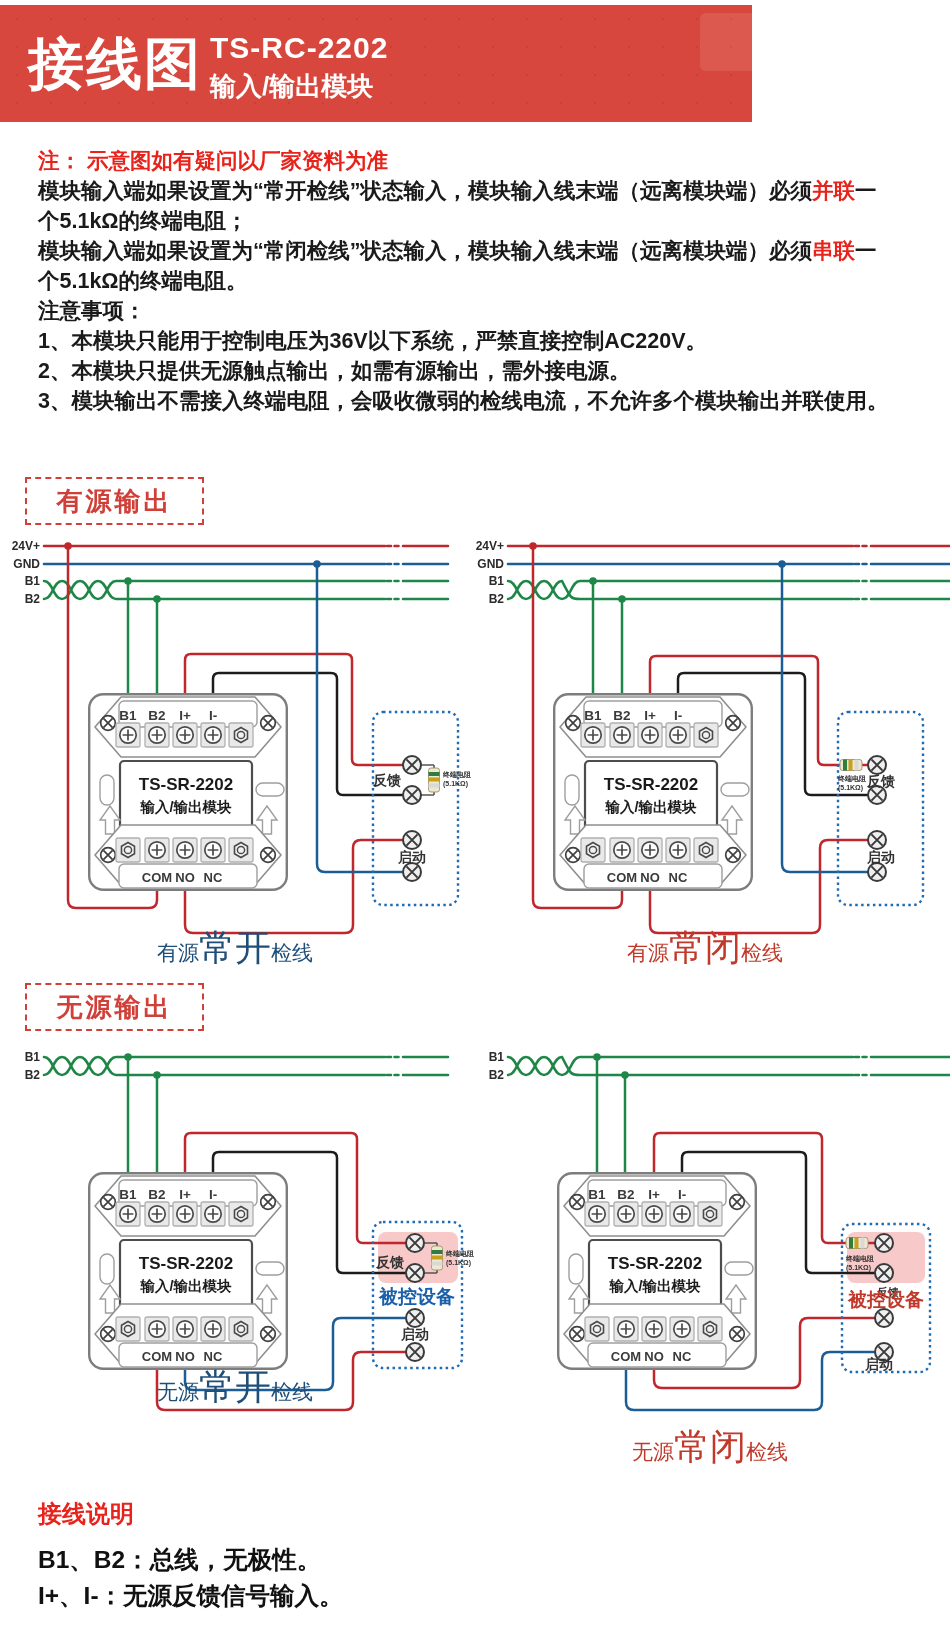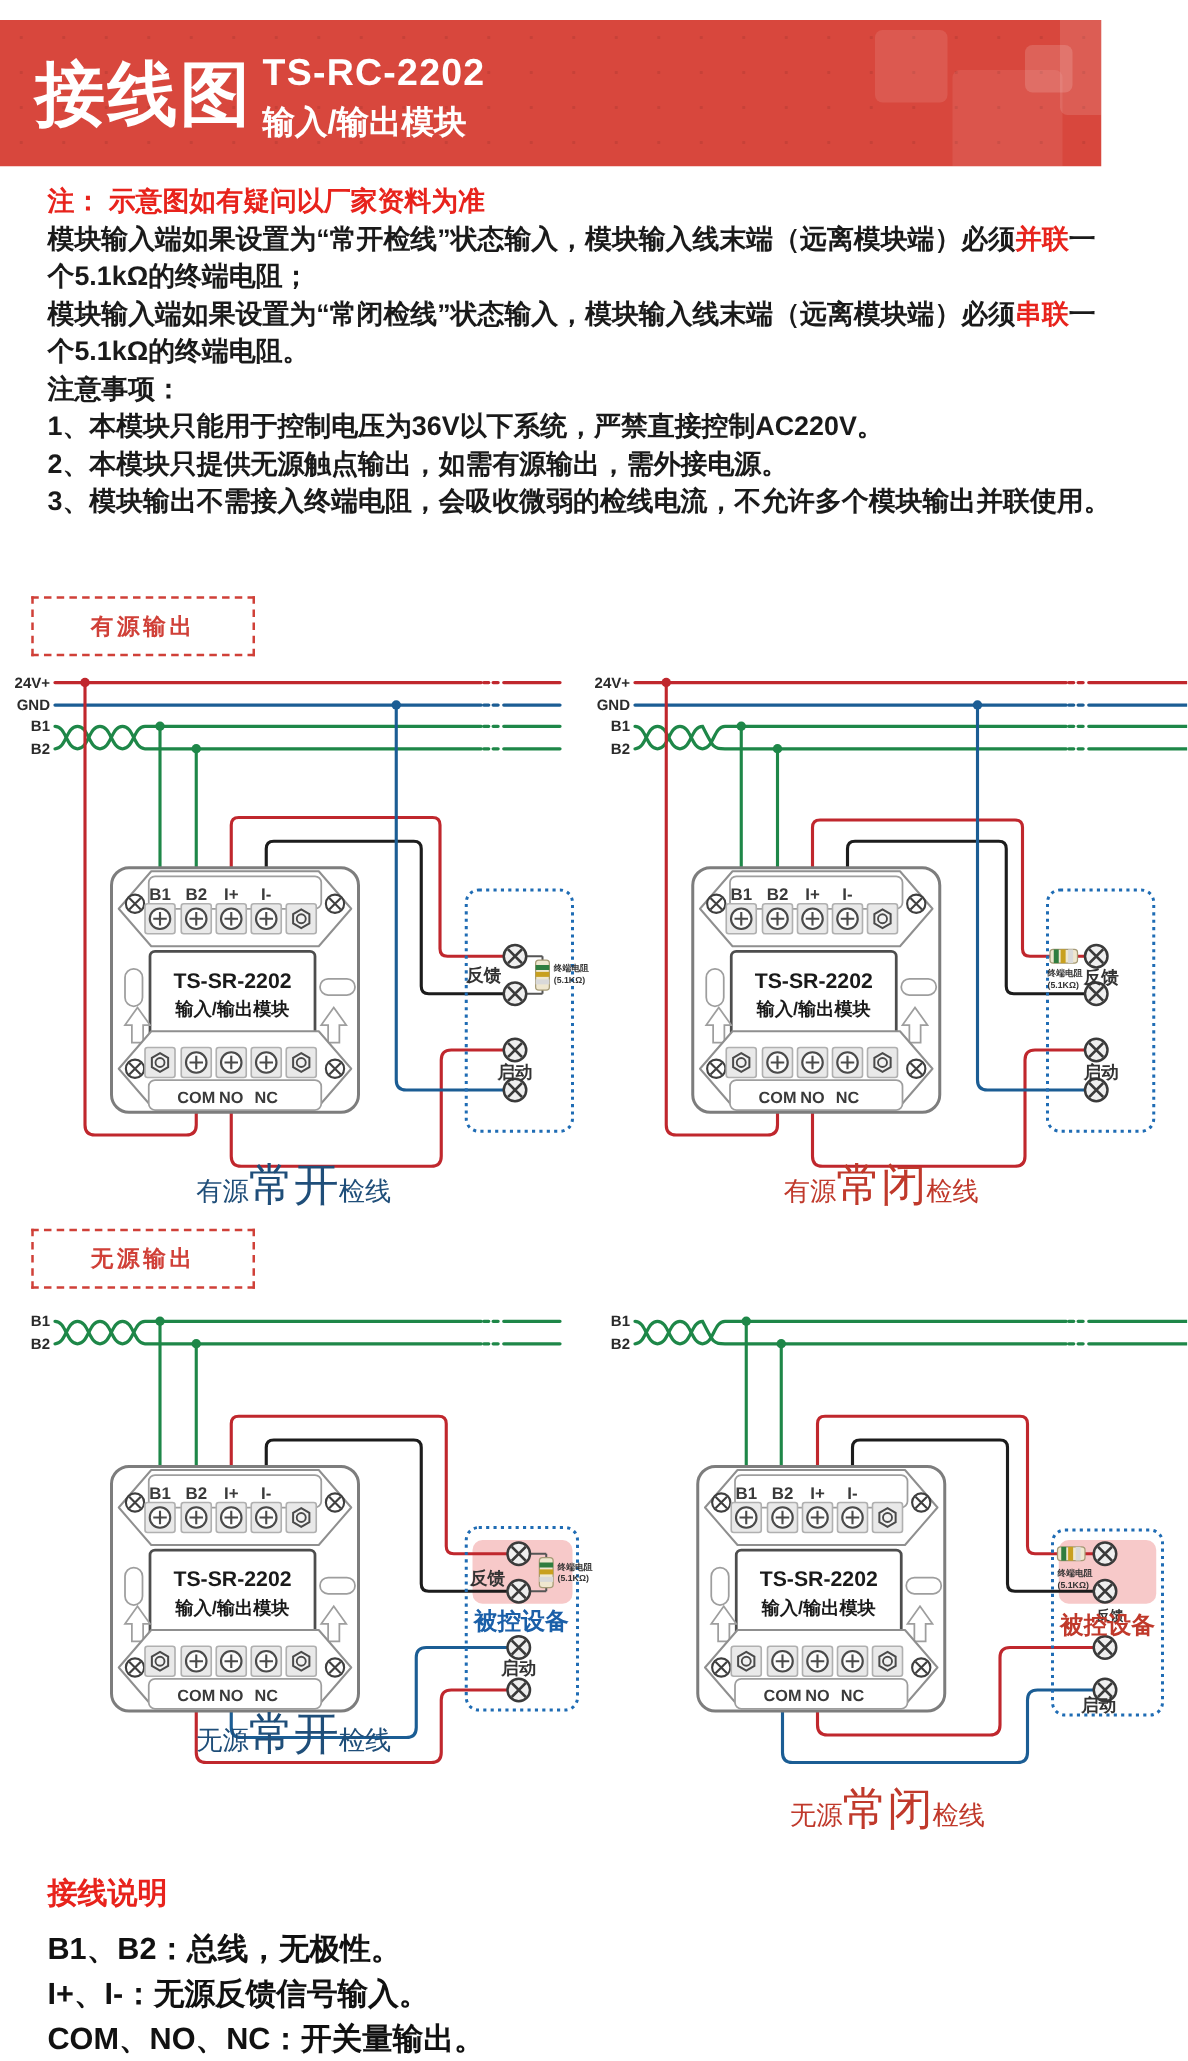--- a/index.html
+++ b/index.html
@@ -1,36 +1,36 @@
 <!DOCTYPE html>
 <html style="--header-bg: #d8473d; --accent-red: #e8231c; --wire-red: #c0272d; --wire-blue: #1b5d94; --wire-green: #1e8748; --wire-black: #1c1c1c; --caption-blue: #1f4e79; --caption-red: #c0392b; --box-blue: #1f6cb4; --pink: #f7c9c9; --text-dark: #1a1a1a;"><head>
 <meta charset="utf-8">
 <style>
   html,body{margin:0;padding:0;background:#fff;}
   body{font-family:"Liberation Sans","DejaVu Sans",sans-serif;}
   #root{position:relative;width:950px;height:1649px;background:#fff;overflow:hidden;}
 
   
-  .header{position:absolute;left:0;top:16px;width:881px;height:117px;background:var(--header-bg);
+  .header{position:absolute;left:0;top:5px;width:752px;height:117px;background:var(--header-bg);
     background-image:radial-gradient(rgba(0,0,0,0.08) 1.4px,transparent 1.6px);
     background-size:34px 28px;overflow:hidden;}
   .header-title{position:absolute;left:28px;top:22px;color:#fff;font-size:56px;font-weight:bold;letter-spacing:2px;}
   .header-model{position:absolute;left:210px;top:26px;color:#fff;font-size:30px;font-weight:bold;letter-spacing:1px;}
   .header-sub{position:absolute;left:210px;top:64px;color:#fff;font-size:26px;font-weight:bold;}
   .deco{position:absolute;border-radius:6px;background:rgba(255,255,255,0.10);}
 
   
   .notes{position:absolute;left:38px;top:146px;width:900px;font-size:21.5px;font-weight:bold;
     color:var(--text-dark);line-height:30px;white-space:nowrap;}
   .note-warning{color:var(--accent-red);margin-bottom:0;}
   .hl{color:var(--accent-red);}
 
   
   .sec-label{position:absolute;left:25px;width:175px;height:44px;border:2px dashed #d04038;
-    color:#d04038;font-size:18px;font-weight:bold;display:flex;align-items:center;justify-content:center;letter-spacing:3px;}
+    color:#d04038;font-size:26px;font-weight:bold;display:flex;align-items:center;justify-content:center;letter-spacing:3px;}
 
   
   .caption{position:absolute;width:320px;text-align:center;font-weight:normal;white-space:nowrap;}
   .cap-s{font-size:21px;} .cap-b{font-size:36px;}
   .cap-navy{color:var(--caption-blue);} .cap-red{color:var(--caption-red);}
 
   
   .legend{position:absolute;left:38px;top:1498px;font-weight:bold;color:#111;}
   .legend-title{color:var(--accent-red);font-size:24px;margin-bottom:12px;}
   .legend-line{font-size:24.5px;line-height:36px;}
@@ -321,16 +321,15 @@
     <span class="cap-s">有源</span><span class="cap-b">常闭</span><span class="cap-s">检线</span>
   </div>
   <div class="caption cap-red" style="left:550px;top:1423px;">
     <span class="cap-s">无源</span><span class="cap-b">常闭</span><span class="cap-s">检线</span>
   </div>
 
   <div class="legend">
     <div class="legend-title">接线说明</div>
     <div class="legend-line">B1、B2：总线，无极性。</div>
     <div class="legend-line">I+、I-：无源反馈信号输入。</div>
-    <div class="legend-line">COM、NO、NC：开关量输出。</div>
   </div>
 
 </div>
 
 </body></html>

